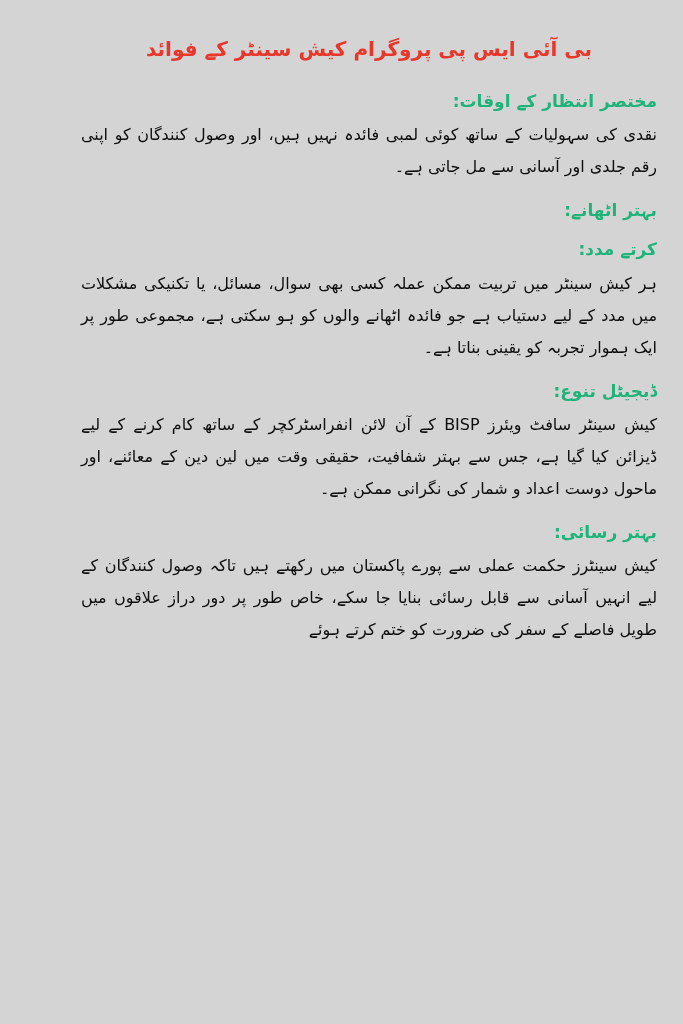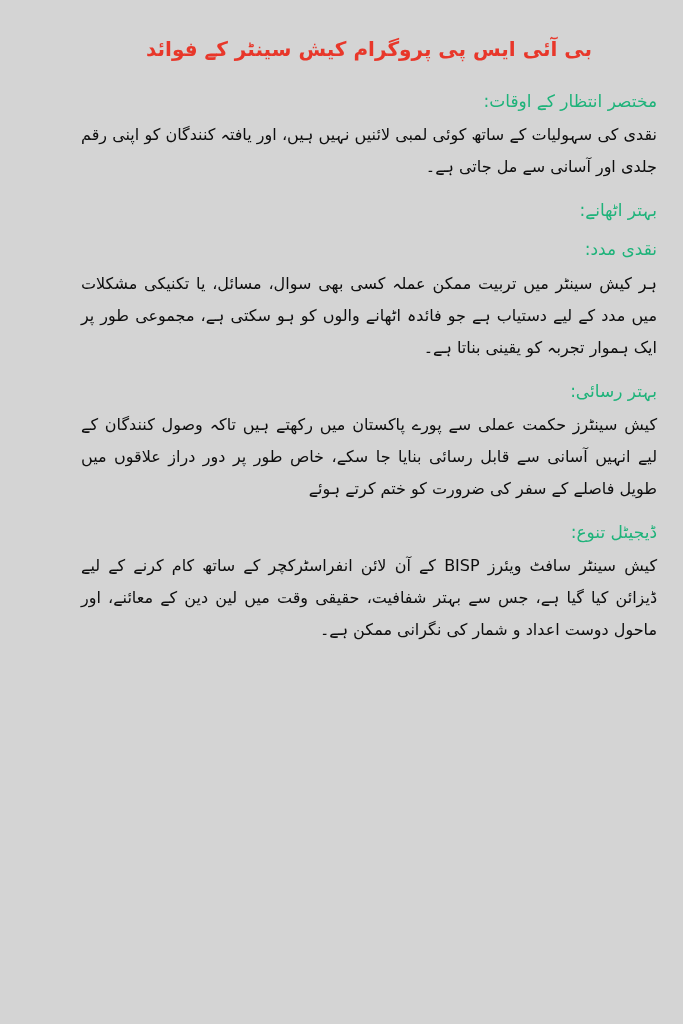--- a/index.html
+++ b/index.html
@@ -30,21 +30,21 @@
     line-height: 1.5;
     margin-bottom: 18px;
     direction: rtl;
   }
   .section {
     margin-bottom: 2px;
   }
   .section-heading {
     color: #1eb37a;
     font-size: 17px;
-    font-weight: normal;
+    font-weight: bold;
     text-align: right;
     line-height: 1.6;
     margin: 6px 0 4px 0;
     direction: rtl;
   }
   .section-body {
     color: #0d0d0d;
     font-size: 16px;
     line-height: 2.0;
     text-align: justify;
@@ -58,35 +58,35 @@
 </style>
 </head>
 <body>
 
 <div class="page">
 
   <div class="doc-title">بی آئی ایس پی پروگرام کیش سینٹر کے فوائد</div>
 
   <div class="section">
     <div class="section-heading">مختصر انتظار کے اوقات:</div>
-    <div class="section-body last-right">نقدی کی سہولیات کے ساتھ کوئی لمبی لائنیں نہیں ہیں، اور یافتہ کنندگان کو اپنی رقم جلدی اور آسانی سے مل جاتی ہے۔</div>
+    <div class="section-body last-right">نقدی کی سہولیات کے ساتھ کوئی لمبی فائدہ نہیں ہیں، اور وصول کنندگان کو اپنی رقم جلدی اور آسانی سے مل جاتی ہے۔</div>
   </div>
 
   <div class="section">
     <div class="section-heading">بہتر اٹھانے:</div>
   </div>
 
   <div class="section">
-    <div class="section-heading">نقدی مدد:</div>
+    <div class="section-heading">کرتے مدد:</div>
     <div class="section-body last-right">ہر کیش سینٹر میں تربیت ممکن عملہ کسی بھی سوال، مسائل، یا تکنیکی مشکلات میں مدد کے لیے دستیاب ہے جو فائدہ اٹھانے والوں کو ہو سکتی ہے، مجموعی طور پر ایک ہموار تجربہ کو یقینی بناتا ہے۔</div>
+  </div>
+
+  <div class="section">
+    <div class="section-heading">ڈیجیٹل تنوع:</div>
+    <div class="section-body last-right">کیش سینٹر سافٹ ویئرز BISP کے آن لائن انفراسٹرکچر کے ساتھ کام کرنے کے لیے ڈیزائن کیا گیا ہے، جس سے بہتر شفافیت، حقیقی وقت میں لین دین کے معائنے، اور ماحول دوست اعداد و شمار کی نگرانی ممکن ہے۔</div>
   </div>
 
   <div class="section">
     <div class="section-heading">بہتر رسائی:</div>
     <div class="section-body last-right">کیش سینٹرز حکمت عملی سے پورے پاکستان میں رکھتے ہیں تاکہ وصول کنندگان کے لیے انہیں آسانی سے قابل رسائی بنایا جا سکے، خاص طور پر دور دراز علاقوں میں طویل فاصلے کے سفر کی ضرورت کو ختم کرتے ہوئے</div>
   </div>
 
-  <div class="section">
-    <div class="section-heading">ڈیجیٹل تنوع:</div>
-    <div class="section-body last-right">کیش سینٹر سافٹ ویئرز BISP کے آن لائن انفراسٹرکچر کے ساتھ کام کرنے کے لیے ڈیزائن کیا گیا ہے، جس سے بہتر شفافیت، حقیقی وقت میں لین دین کے معائنے، اور ماحول دوست اعداد و شمار کی نگرانی ممکن ہے۔</div>
-  </div>
-
 </div>
 
 </body></html>

